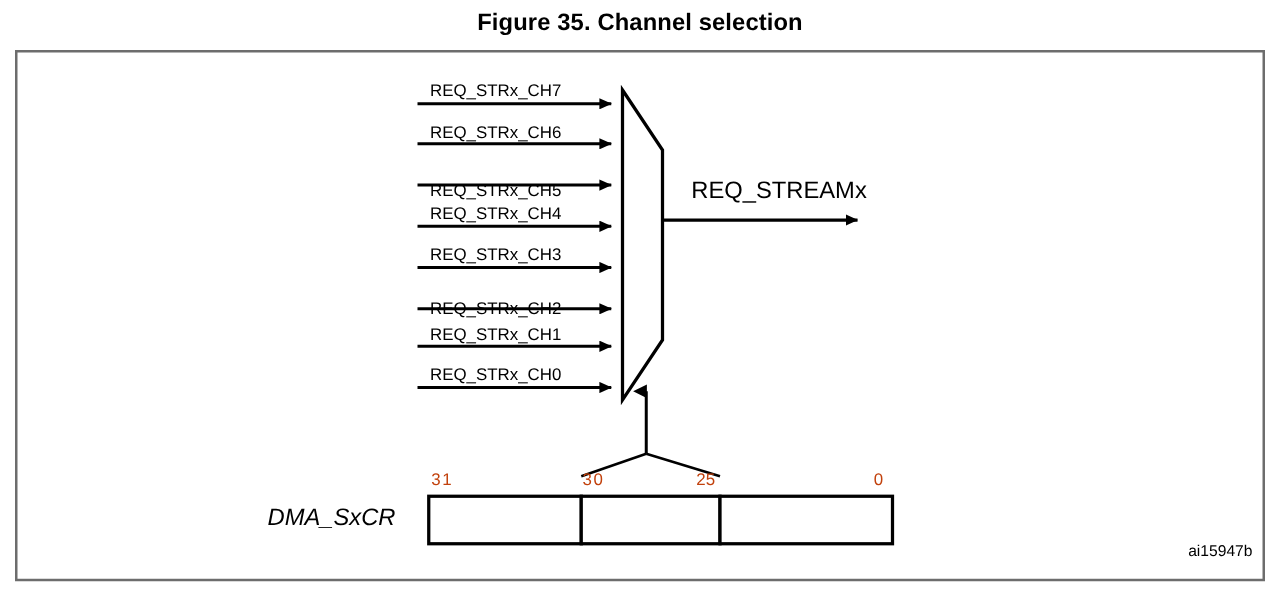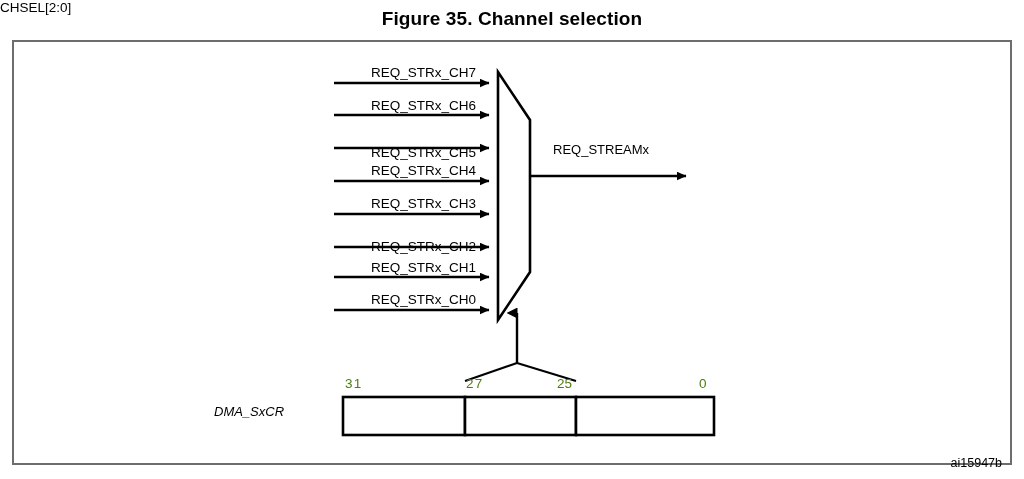--- a/index.html
+++ b/index.html
@@ -44,50 +44,50 @@
   #diagram-svg {
     position: absolute;
     left: 0;
     top: 0;
     width: 1024px;
     height: 479px;
   }
   
   .lbl {
     position: absolute;
-    font-size: 13px;
+    font-size: 19px;
     color: #000000;
     white-space: nowrap;
     line-height: 1;
   }
-  .input-label { left: 344px; font-size: 13.5px; margin-left: 27px; }
+  .input-label { left: 344px; font-size: 13.5px; }
   .bit-label {
     position: absolute;
     font-size: 13.5px;
-    color: #4d7c0f;
+    color: #c2410c;
     white-space: nowrap;
   }
   #output-label {
     left: 553px;
     top: 143px;
   }
   #register-name {
     left: 214px;
     top: 405px;
     font-style: italic;
   }
   #chsel-field-label {
     left: 472px;
     top: 409px;
     font-size: 13.5px;
   }
   #watermark {
     position: absolute;
     right: 22px;
-    top: 456px;
+    top: 434px;
     font-size: 12.5px;
     color: #000000;
     margin-left: 11px;
   }
 </style>
 </head>
 <body>
 
 <div id="page">
 
@@ -140,22 +140,21 @@
   <div class="lbl input-label" style="top:164px">REQ_STRx_CH4</div>
   <div class="lbl input-label" style="top:197px">REQ_STRx_CH3</div>
   <div class="lbl input-label" style="top:240px">REQ_STRx_CH2</div>
   <div class="lbl input-label" style="top:261px">REQ_STRx_CH1</div>
   <div class="lbl input-label" style="top:293px">REQ_STRx_CH0</div>
 
   <div class="lbl" id="output-label">REQ_STREAMx</div>
 
   <div class="lbl" id="register-name">DMA_SxCR</div>
 
-  <div id="chsel-field-label">CHSEL[2:0]</div>
 
   <div class="bit-label" style="left:345px; top:376px; letter-spacing:1.2px">31</div>
-  <div class="bit-label" style="left:466px; top:376px; letter-spacing:1.2px">27</div>
+  <div class="bit-label" style="left:466px; top:376px; letter-spacing:1.2px">30</div>
   <div class="bit-label" style="left:557px; top:376px">25</div>
   <div class="bit-label" style="left:699px; top:376px">0</div>
 
   <div id="watermark">ai15947b</div>
 
 </div>
 
 </body></html>

